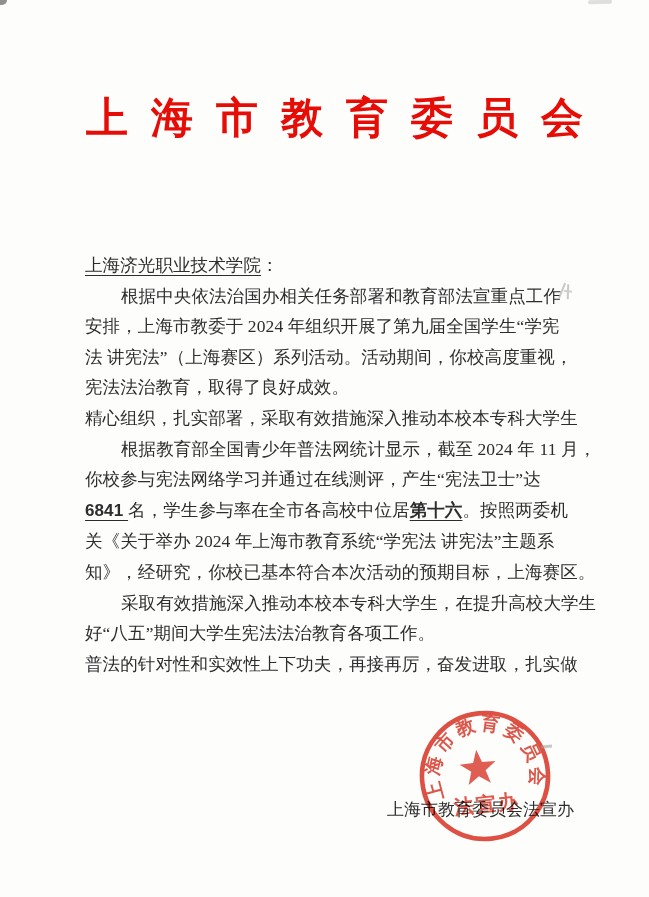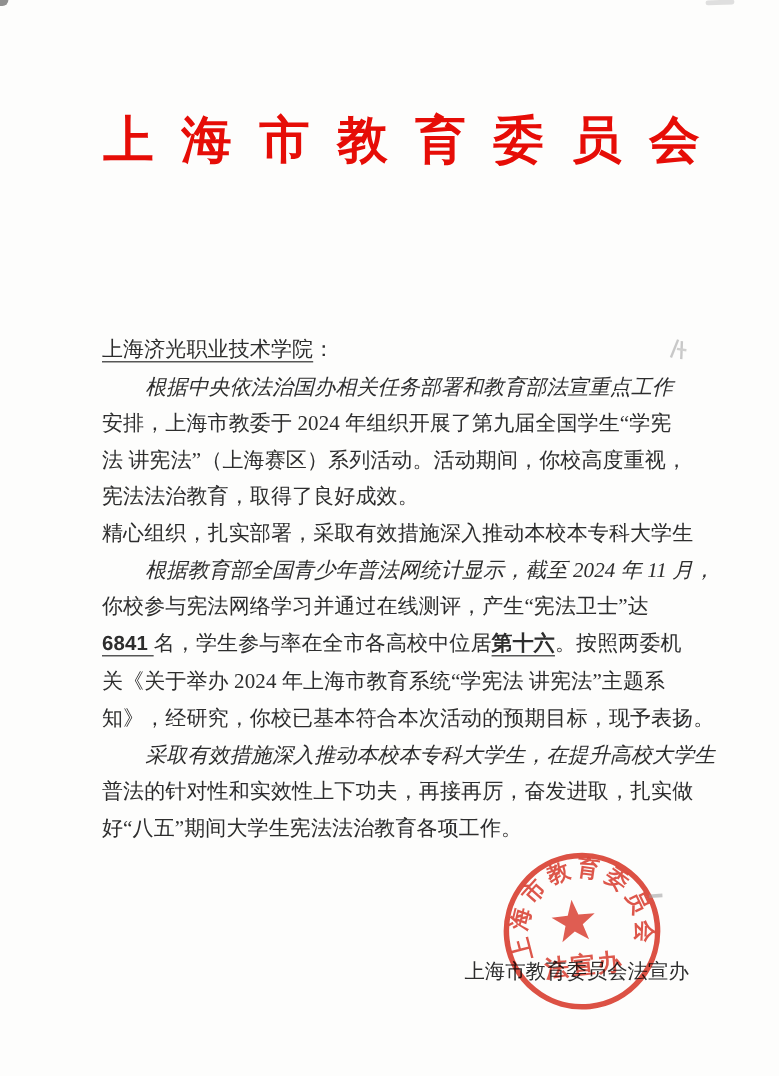--- a/index.html
+++ b/index.html
@@ -35,24 +35,23 @@
   
   .body-text {
     position: absolute;
     left: 85px;
     top: 250px;
     width: 496px;
     font-size: 17.5px;
     line-height: 30.6px;
     color: #2d2d2d;
     letter-spacing: 0.1px;
-    margin-top: 26px;
   }
   .line { white-space: nowrap; }
-  .line.indent { text-indent: 36px; font-style: italic; }
+  .line.indent { text-indent: 36px; }
   .b { font-weight: bold; font-family: "Liberation Sans", "DejaVu Sans", sans-serif; font-size: 17px; }
   .b.cjk { font-family: "Liberation Serif", "DejaVu Serif", serif; font-size: 17.5px; }
   .u { text-decoration: underline; text-underline-offset: 4px; text-decoration-thickness: 1.4px; }
 
   
   .sign-block {
     position: absolute;
     right: 75px;
     top: 799px;
     width: 190px;
@@ -129,24 +128,24 @@
       <div class="line"><span class="u">上海济光职业技术学院</span><span>：</span></div>
       <div class="line indent"><span>根据中央依法治国办相关任务部署和教育部法宣重点工作</span></div>
       <div class="line"><span>安排，上海市教委于 2024 年组织开展了第九届全国学生“学宪</span></div>
       <div class="line"><span>法 讲宪法”（上海赛区）系列活动。活动期间，你校高度重视，</span></div>
       <div class="line"><span>宪法法治教育，取得了良好成效。</span></div>
       <div class="line"><span>精心组织，扎实部署，采取有效措施深入推动本校本专科大学生</span></div>
       <div class="line indent"><span>根据教育部全国青少年普法网统计显示，截至 2024 年 11 月，</span></div>
       <div class="line"><span>你校参与宪法网络学习并通过在线测评，产生“宪法卫士”达</span></div>
       <div class="line"><span class="b u">6841 </span><span>名，学生参与率在全市各高校中位居</span><span class="b u cjk">第十六</span><span>。按照两委机</span></div>
       <div class="line"><span>关《关于举办 2024 年上海市教育系统“学宪法 讲宪法”主题系</span></div>
-      <div class="line"><span>知》，经研究，你校已基本符合本次活动的预期目标，现予表扬。</span></div>
+      <div class="line"><span>知》，经研究，你校已基本符合本次活动的预期目标，上海赛区。</span></div>
       <div class="line indent"><span>采取有效措施深入推动本校本专科大学生，在提升高校大学生</span></div>
+      <div class="line"><span>好“八五”期间大学生宪法法治教育各项工作。</span></div>
       <div class="line"><span>普法的针对性和实效性上下功夫，再接再厉，奋发进取，扎实做</span></div>
-      <div class="line"><span>好“八五”期间大学生宪法法治教育各项工作。</span></div>
     </div>
 
   <div class="sign-block">
     <div class="sign-name">上海市教育委员会法宣办</div>
   </div>
 
   <svg class="seal" viewBox="0 0 150 150">
     <circle cx="75" cy="75" r="63" fill="none" stroke="#d9382a" stroke-width="4.6" stroke-opacity="0.95"></circle>
     <path id="seal-arc" d="M 34.4 96.6 A 46 46 0 1 1 115.6 96.6" fill="none"></path>
     <text font-size="18.5" font-weight="bold" fill="#d9382a" fill-opacity="0.92" letter-spacing="4" font-family="Liberation Serif, DejaVu Serif, serif">

